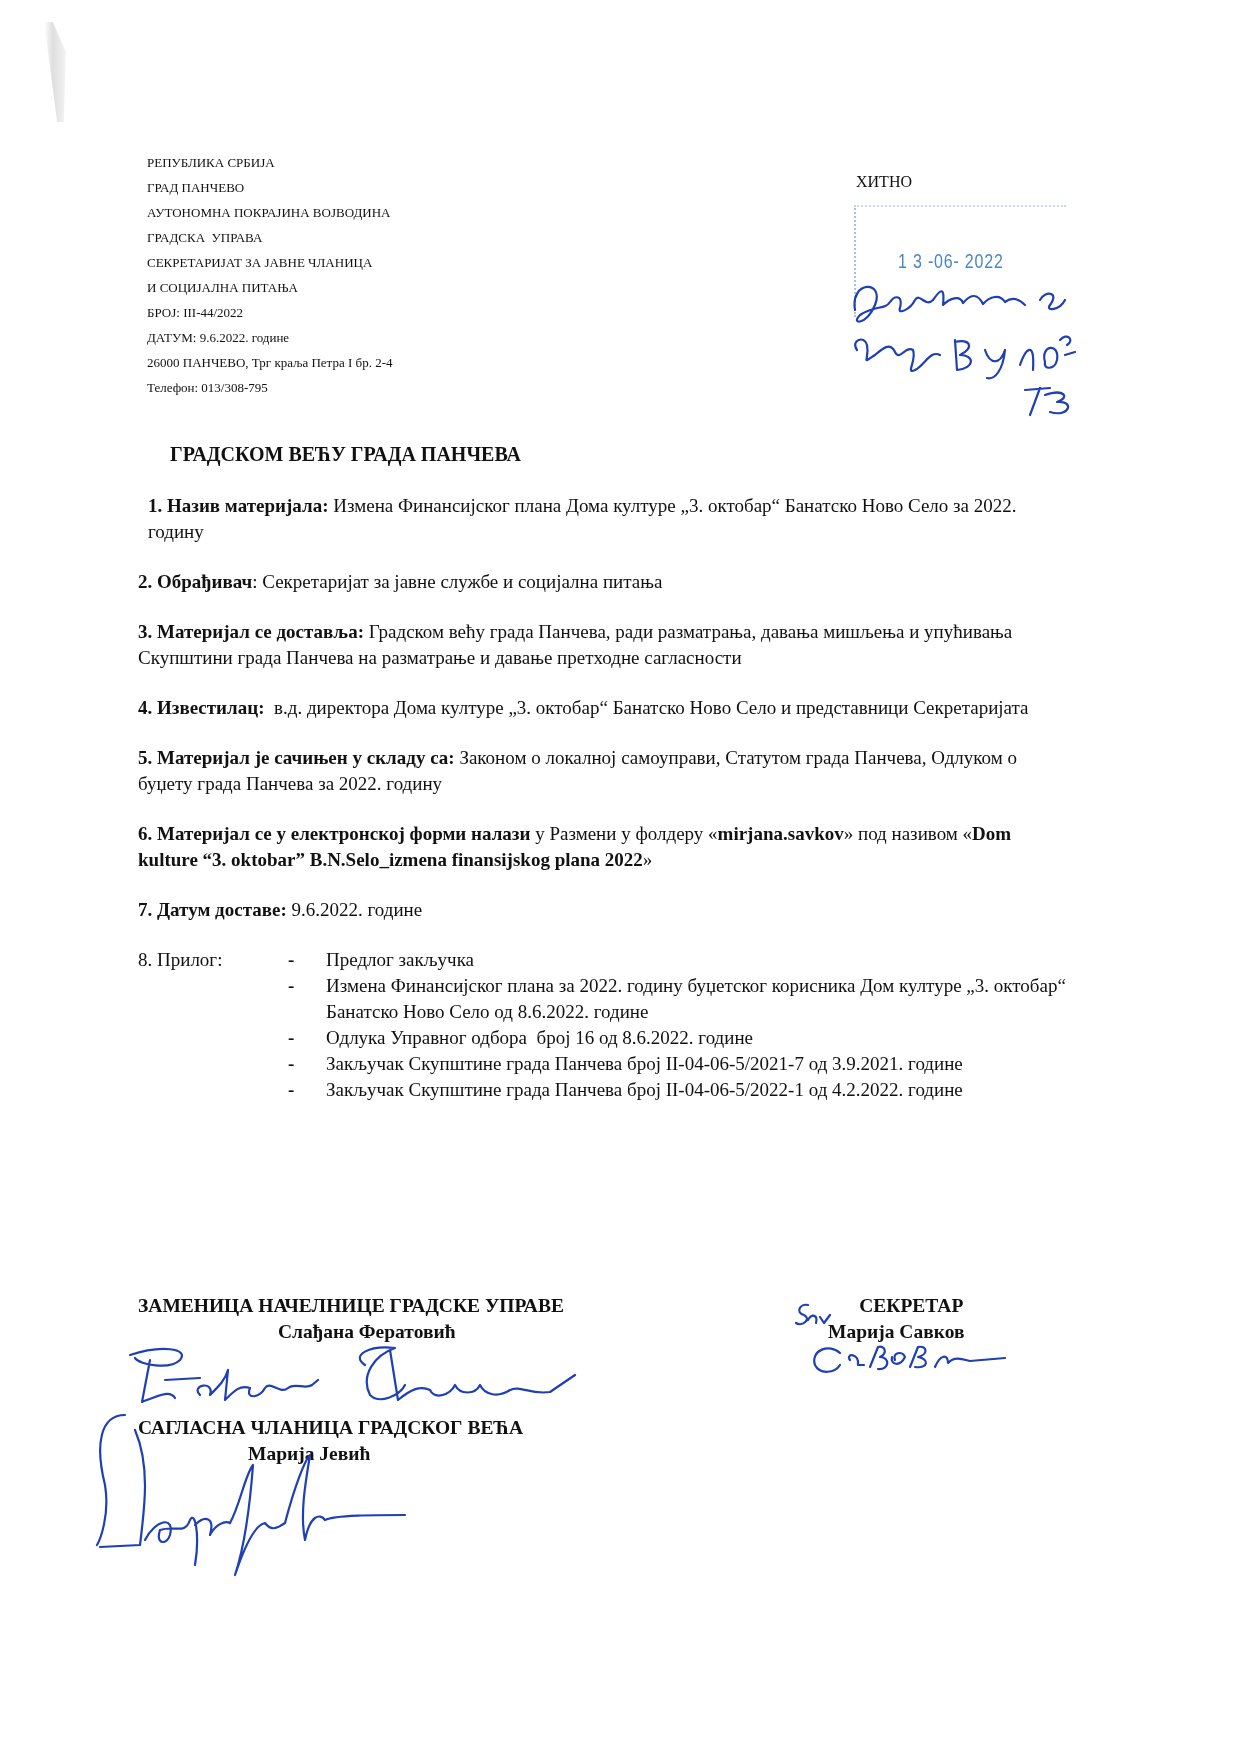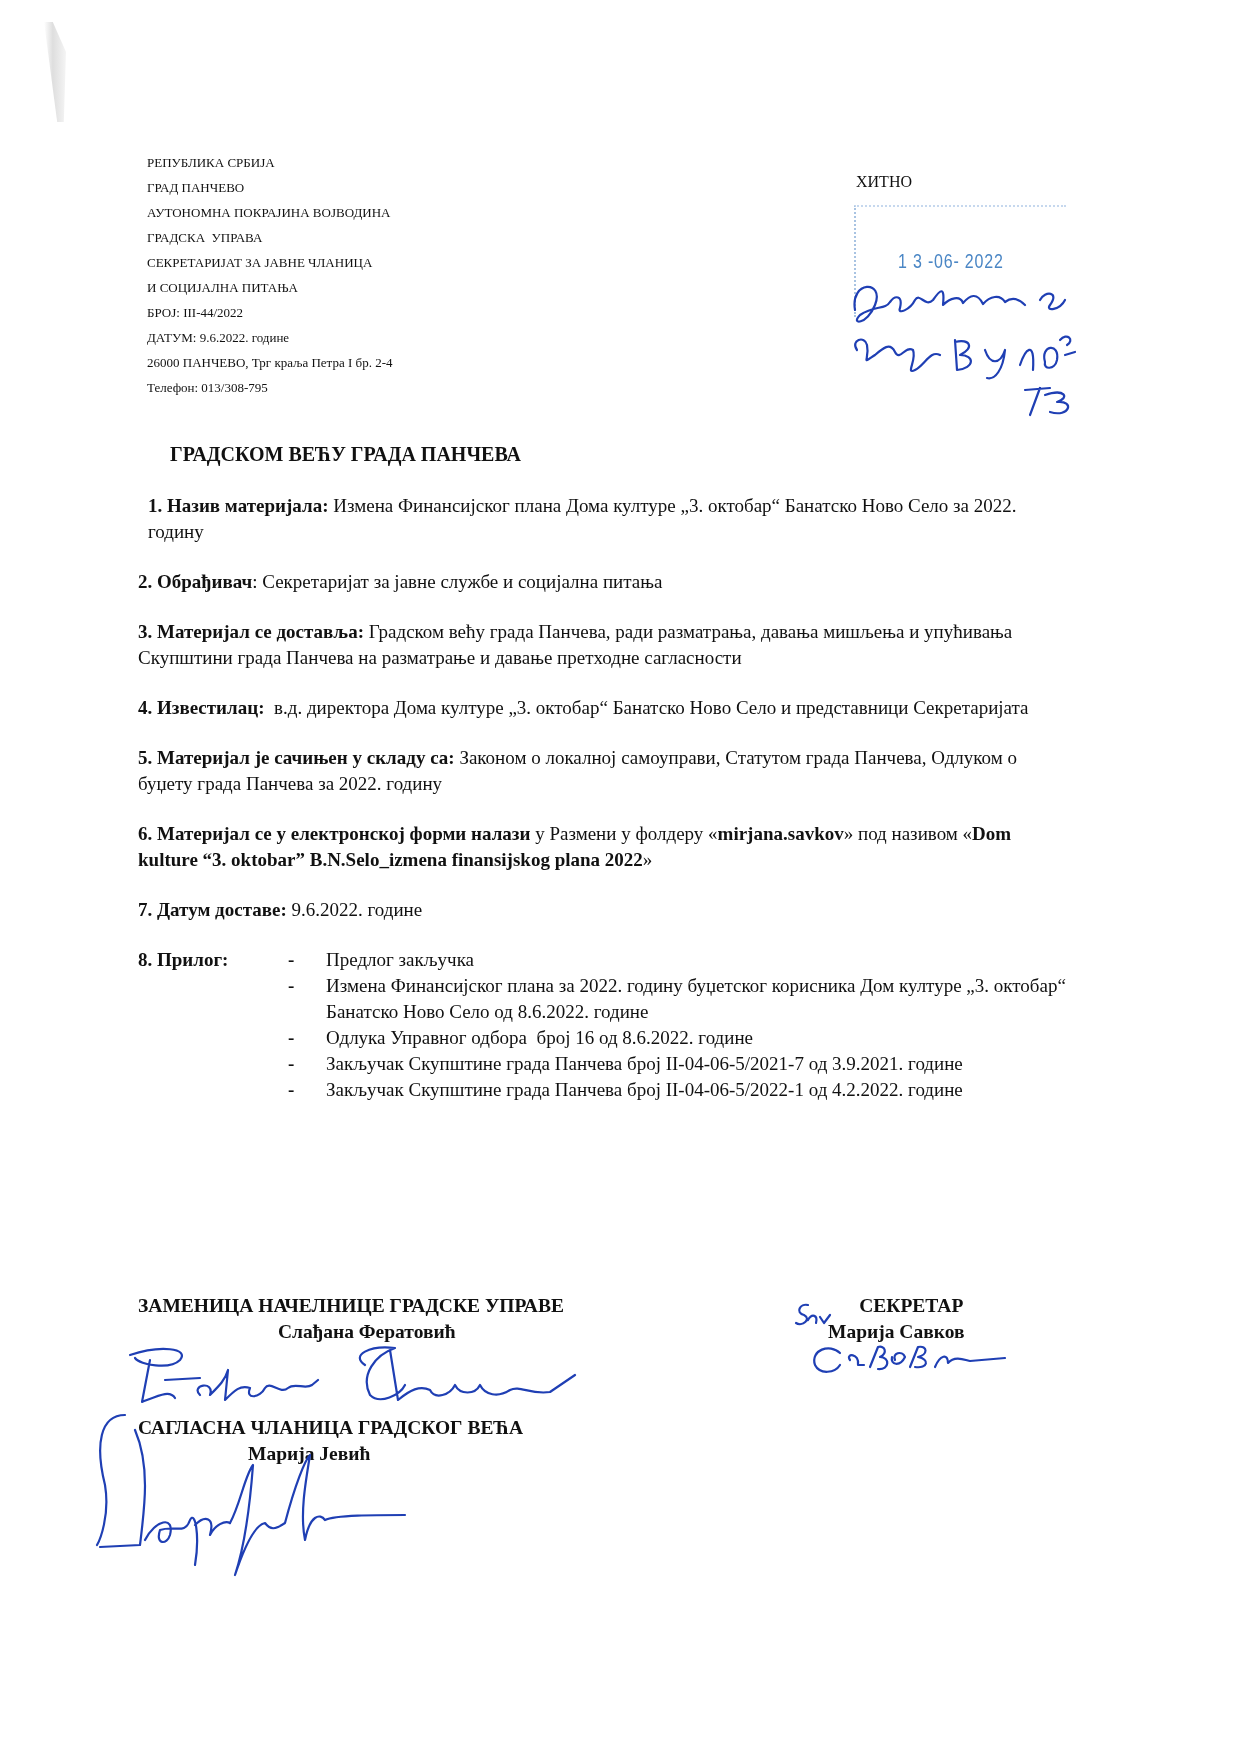--- a/index.html
+++ b/index.html
@@ -15,21 +15,21 @@
            border-left:2px dotted #a8c3e2; border-top:2px dotted #c6d8ee; }
   .stamp-date { position:absolute; left:898px; top:250px; font-family:"Liberation Sans", sans-serif;
                 font-size:20px; color:#4a86c5; letter-spacing:1px; transform:scaleX(.8); transform-origin:left; }
   .handnote { position:absolute; left:845px; top:270px; width:260px; height:150px; }
   .recipient { position:absolute; left:138px; top:443px; font-weight:bold; font-size:20px;margin-left:32px; }
   .items { position:absolute; left:138px; top:493px; width:930px; font-size:19px; line-height:26px; }
   .item { margin-bottom:24px; }
   .item b { font-weight:bold; }
   .item.first { padding-left:10px; }
   .attach { display:flex; }
-  .attach-label { width:150px; font-weight:bold; flex:none; }
+  .attach-label { width:150px; font-weight:normal; flex:none; }
   .attach ul { list-style:none; margin:0; padding:0;font-family:Liberation Serif, serif; }
   .attach li { position:relative; padding-left:38px; }
   .attach li::before { content:"-"; position:absolute; left:0; font-weight:bold; }
   .sig-left { position:absolute; left:138px; top:1293px; font-weight:bold; font-size:19.5px; line-height:26px; }
   .sig-left .name { padding-left:140px; }
   .sig-left2 { position:absolute; left:138px; top:1415px; font-weight:bold; font-size:19.5px; line-height:26px; }
   .sig-left2 .name { padding-left:110px; }
   .sig-right { position:absolute; left:828px; top:1293px; font-weight:bold; font-size:19.5px; line-height:26px;text-align:center; }
   .sig-right .title { padding-left:30px; }
   .sig-svg { position:absolute; }

